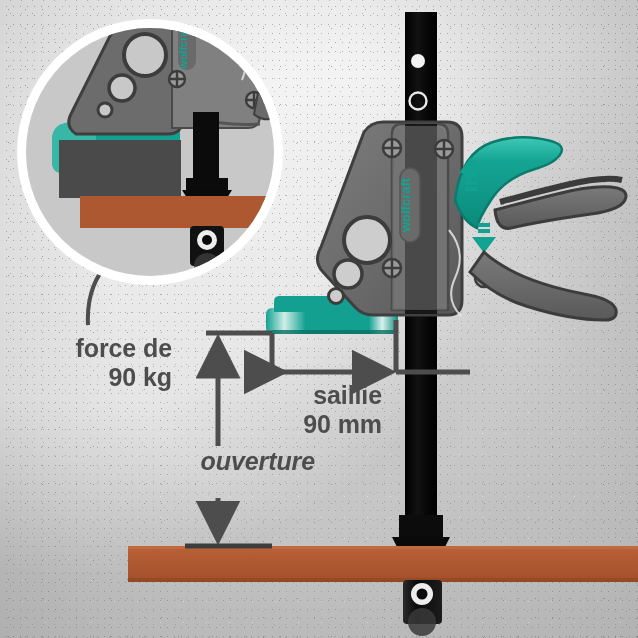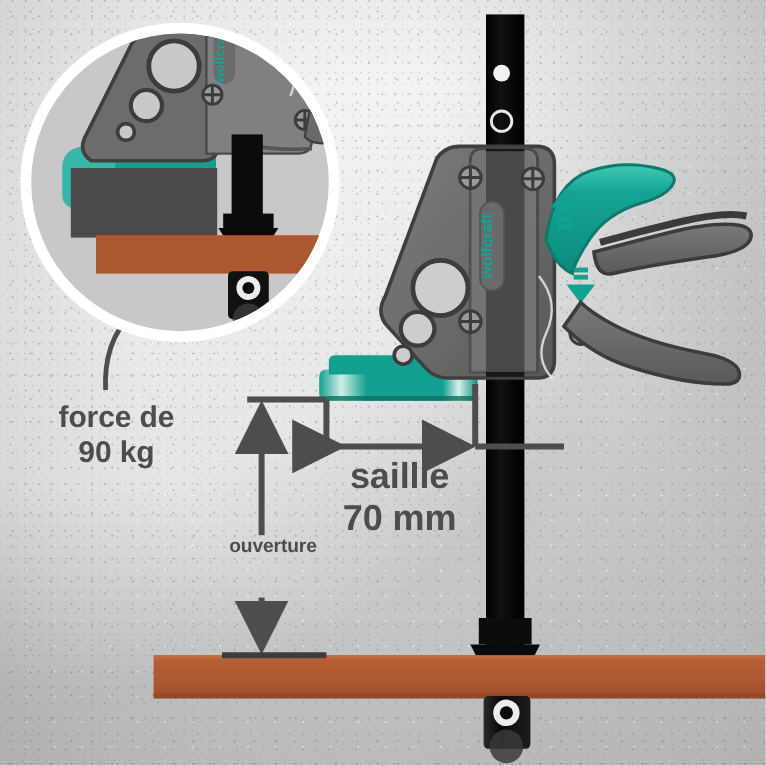--- a/index.html
+++ b/index.html
@@ -38,23 +38,23 @@
   
   .anno{
     position:absolute;
     color:#4d4d4d;
     font-weight:bold;
     line-height:1.16;
     text-align:center;
     letter-spacing:-0.1px;
   }
   #force-label{left:22px;top:334px;width:150px;font-size:25px;}
-  #ouverture-label{left:140px;top:447px;width:175px;font-size:16px;}
-  #saillie-label{left:272px;top:381px;width:122px;font-size:30px;}
-  .anno .l{display:block;white-space:nowrap;}
+  #ouverture-label{left:140px;top:447px;width:175px;font-size:25px;font-style:italic;}
+  #saillie-label{left:260px;top:381px;width:122px;font-size:25px;}
+  .anno .l{display:block;white-space:nowrap;text-align:right;}
 </style>
 </head>
 <body>
 
 <div id="stage">
 
   <div class="concrete"></div>
   <div class="speckle"></div>
   <div class="vignette"></div>
 
@@ -277,16 +277,16 @@
     <span class="l">force de</span>
     <span class="l">90 kg</span>
   </div>
 
   <div class="anno" id="ouverture-label">
     <span class="l">ouverture</span>
   </div>
 
   <div class="anno" id="saillie-label">
     <span class="l">saillie</span>
-    <span class="l">70 mm</span>
+    <span class="l">90 mm</span>
   </div>
 
 </div>
 
 </body></html>

